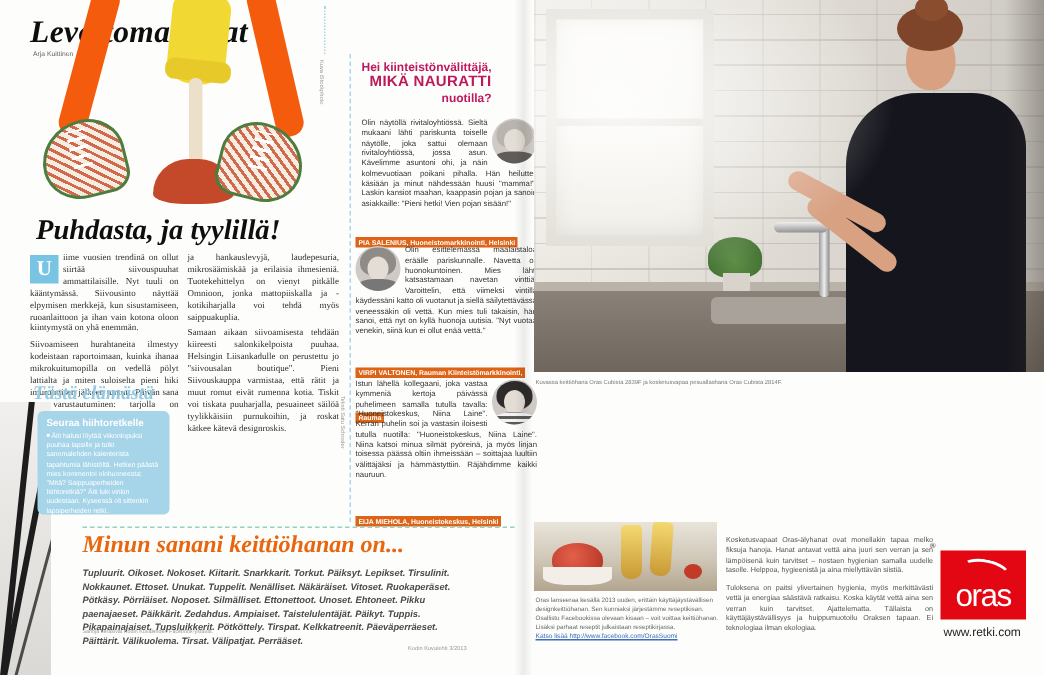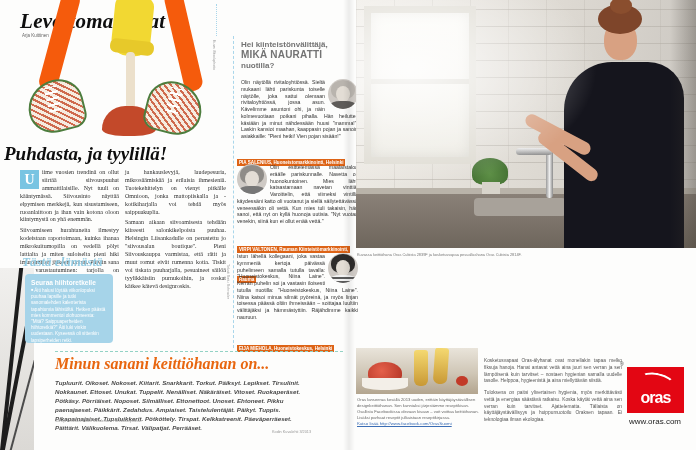--- a/index.html
+++ b/index.html
@@ -27,21 +27,21 @@
   .shoe { position:absolute; width:56px; height:52px;
           background:repeating-linear-gradient(40deg,#cf6a4e 0 2px,#f6ece0 2px 5px);
           border:2px solid #4d7d3e; overflow:hidden; }
   .shoe.l { left:0; top:80px; border-radius:55% 45% 25% 45%; transform:rotate(-14deg); }
   .shoe.r { left:118px; top:82px; border-radius:45% 55% 45% 25%; transform:rotate(14deg); }
   .lace { position:absolute; left:34%; top:8%; width:26%; height:52%;
           background:repeating-linear-gradient(0deg,#fff 0 2px, rgba(255,255,255,0) 2px 6px); }
   .credit-line { position:absolute; left:216px; top:4px; height:32px; border-left:1px dotted #a9d6ea; }
   .photo-credit { position:absolute; left:212px; top:40px; writing-mode:vertical-rl; font-size:3.8px; color:#999; }
 
-  .headline { position:absolute; left:4px; top:143px; font-family:"Liberation Serif",serif;
+  .headline { position:absolute; left:24px; top:143px; font-family:"Liberation Serif",serif;
               font-weight:bold; font-style:italic; font-size:19px; color:#0e0e0e; }
 
   .bodycol { position:absolute; top:169px; font-family:"Liberation Serif",serif; font-size:6px;
              line-height:1.32; color:#2e2e2e; text-align:justify; }
   .col1 { left:20px; width:99px; }
   .col2 { left:125px; width:101px; }
   .bodycol p + p { margin-top:3px; }
   .dropcap { float:left; width:19px; height:19px; background:#79c4e2; color:#fff;
              font-family:"Liberation Serif",serif; font-weight:bold; font-size:14px;
              text-align:center; line-height:19px; margin:1px 3px 0 0; }
@@ -67,21 +67,21 @@
                border:1px dashed #a9d6ea; padding:8px 6px 0 6px; }
   .quote-text { font-family:"Liberation Serif",serif; font-style:italic; font-weight:bold;
                 font-size:10.5px; line-height:1.25; color:#1e3a63; width:102px; }
   .quote-mark { position:absolute; right:1px; bottom:-2px; font-family:"Liberation Serif",serif;
                 font-size:46px; color:#bfe1f0; line-height:.55; }
   .quote-source { position:absolute; left:7px; bottom:4px; font-size:3.8px; color:#7ab6d4; }
   .text-credit { position:absolute; left:226px; top:264px; writing-mode:vertical-rl; font-size:3.8px; color:#999; }
 
   
   .divider-v { position:absolute; left:233px; top:36px; height:312px; border-left:1px dashed #a9d6ea; }
-  .iv-heading { position:absolute; left:241px; top:40px; color:#737373; font-weight:bold; line-height:1.15; }
+  .iv-heading { position:absolute; left:241px; top:40px; color:#be185d; font-weight:bold; line-height:1.15;text-align:right; }
   .iv-heading .l1 { font-size:8px; }
   .iv-heading .l2 { font-size:10px; letter-spacing:.2px; }
   .iv-heading .l3 { font-size:8px; }
   .story { position:absolute; font-size:5.2px; line-height:1.3; color:#333; text-align:justify; }
   .s1 { left:241px; top:79px; width:117px; }
   .s2 { left:237px; top:164px; width:121px; }
   .s3 { left:237px; top:253px; width:121px; }
   .portrait { width:30px; height:30px; border-radius:50%; overflow:hidden; position:relative; background:#cfcac5; }
   .portrait.float-r { float:right; margin:0 0 2px 3px; }
   .portrait.float-l { float:left; margin:0 3px 2px 0; }
@@ -159,21 +159,21 @@
              background:radial-gradient(circle at 40% 40%,#e4604a,#b23324); border-radius:50% 50% 40% 40%; }
   .bowl { position:absolute; left:6px; top:30px; width:46px; height:12px; background:#f3efe8; border-radius:0 0 40% 40%; }
   .berry { position:absolute; left:100px; top:28px; width:12px; height:10px; background:#c23a28; border-radius:50%; }
 
   .ad-promo { position:absolute; left:357px; top:397px; width:124px; font-size:4.2px; color:#666; line-height:1.42; }
   .ad-link { position:absolute; left:357px; top:421px; font-size:4.4px; color:#3b6db5; text-decoration:underline; cursor:pointer; }
 
   .reg-mark { position:absolute; left:620px; top:361px; font-size:5px; color:#333; }
   .oras-logo { position:absolute; left:627px; top:367px; width:57px; height:46px; background:#e30613;
                display:flex; align-items:center; justify-content:center; overflow:hidden; }
-  .oras-text { color:#fff; font-weight:bold; font-size:16px; letter-spacing:-1px; margin-top:16px; }
+  .oras-text { color:#fff; font-weight:normal; font-size:21px; letter-spacing:-1px; margin-top:16px; }
   .oras-arc { position:absolute; left:13px; top:6px; width:34px; height:17px; border:2px solid rgba(0,0,0,0);
               border-top:2.5px solid #fff; border-radius:50%; transform:rotate(12deg); }
   .oras-url { position:absolute; left:629px; top:417px; font-size:8px; color:#222; }
 </style>
 </head>
 <body>
 
 <div class="spread">
 
   <div class="title"><span>Levottomat </span><span class="accent">j</span><span>alat</span></div>
@@ -300,15 +300,15 @@
     <div class="berry"></div>
   </div>
   <div class="ad-promo">Oras lanseeraa kesällä 2013 uuden, erittäin käyttäjäystävällisen designkeittiöhanan. Sen kunniaksi järjestämme reseptikisan. Osallistu Facebookissa olevaan kisaan – voit voittaa keittiöhanan. Lisäksi parhaat reseptit julkaistaan reseptikirjassa.</div>
   <div class="ad-link">Katso lisää http://www.facebook.com/OrasSuomi</div>
 
   <div class="reg-mark">®</div>
   <div class="oras-logo">
     <div class="oras-arc"></div>
     <div class="oras-text">oras</div>
   </div>
-  <div class="oras-url">www.oras.com</div>
+  <div class="oras-url">www.retki.com</div>
 
 </div>
 
 </body></html>

